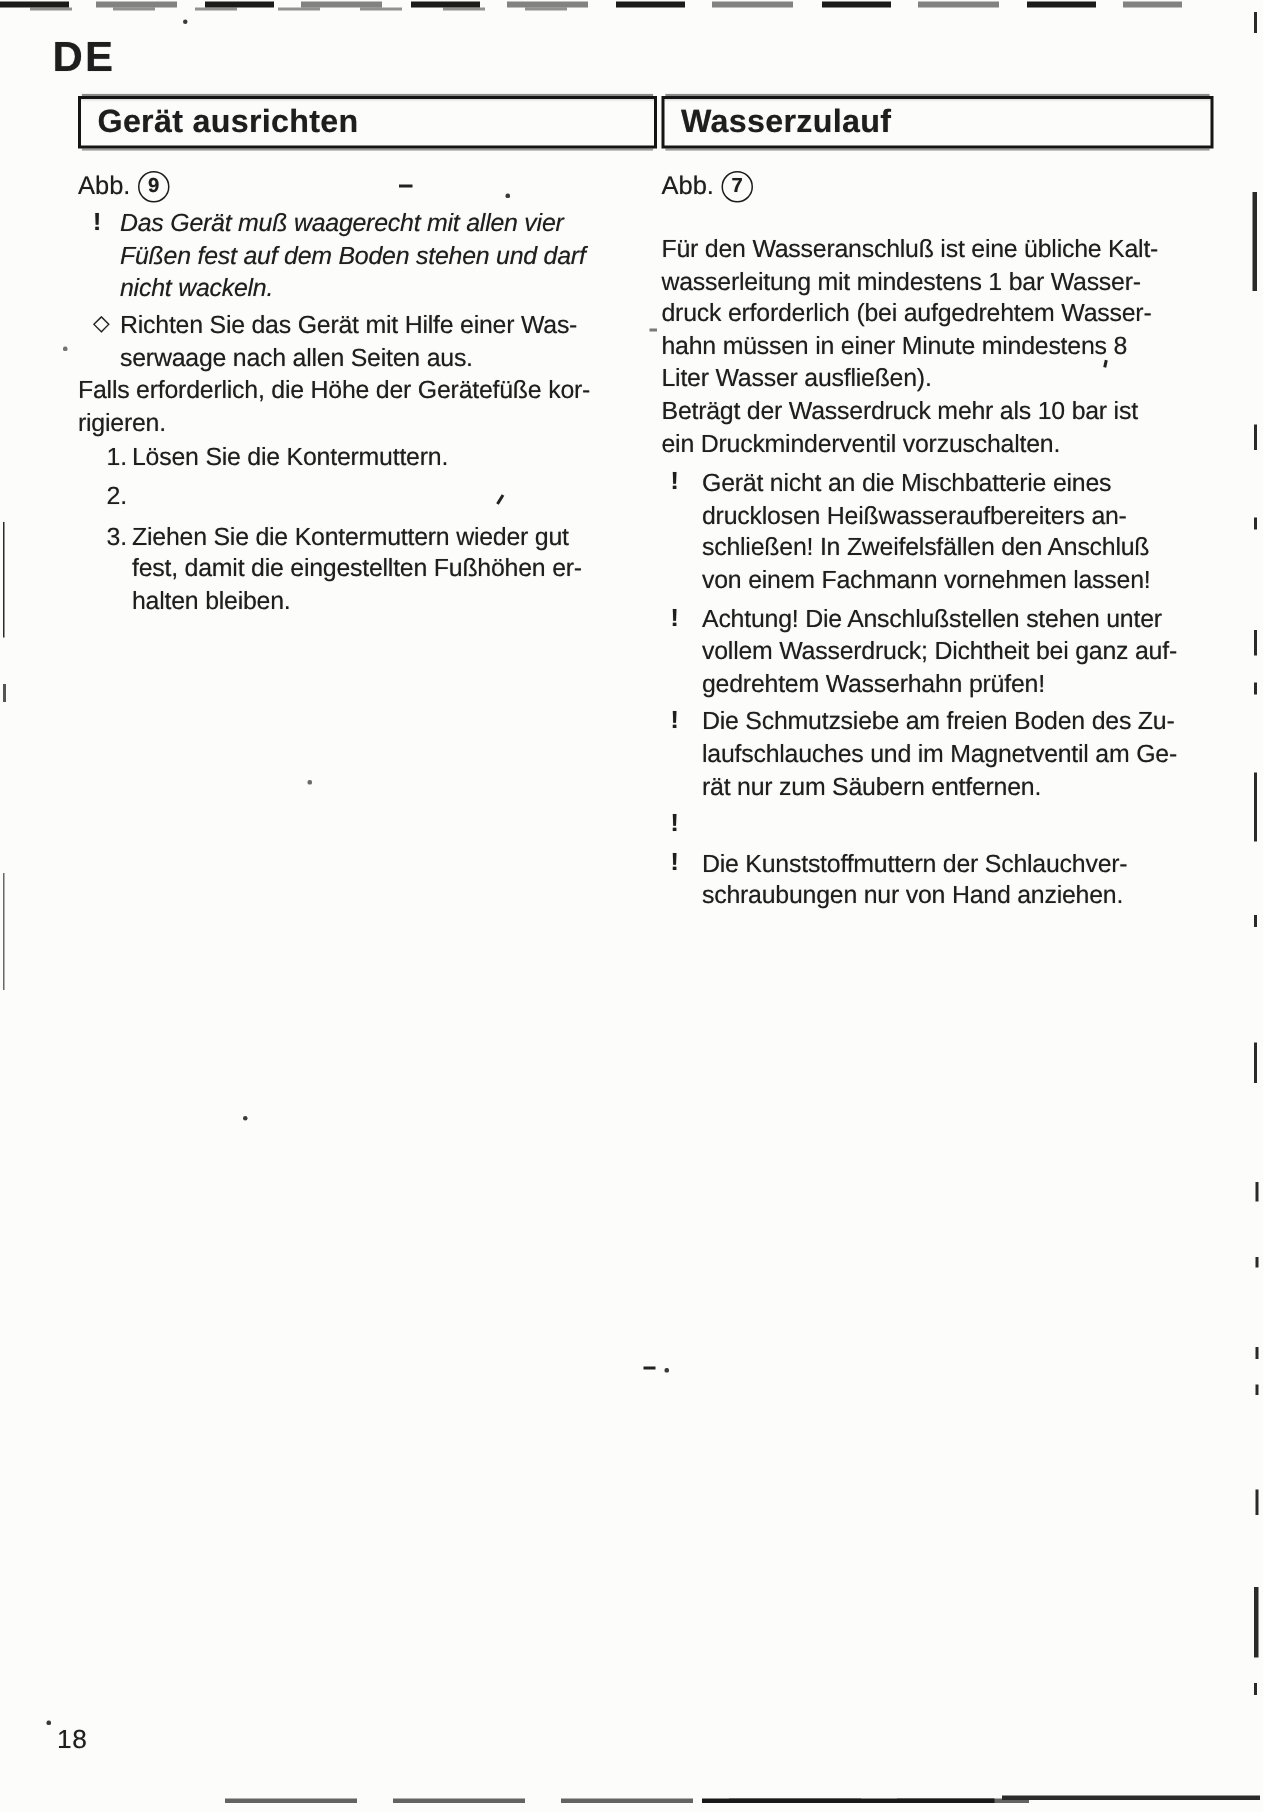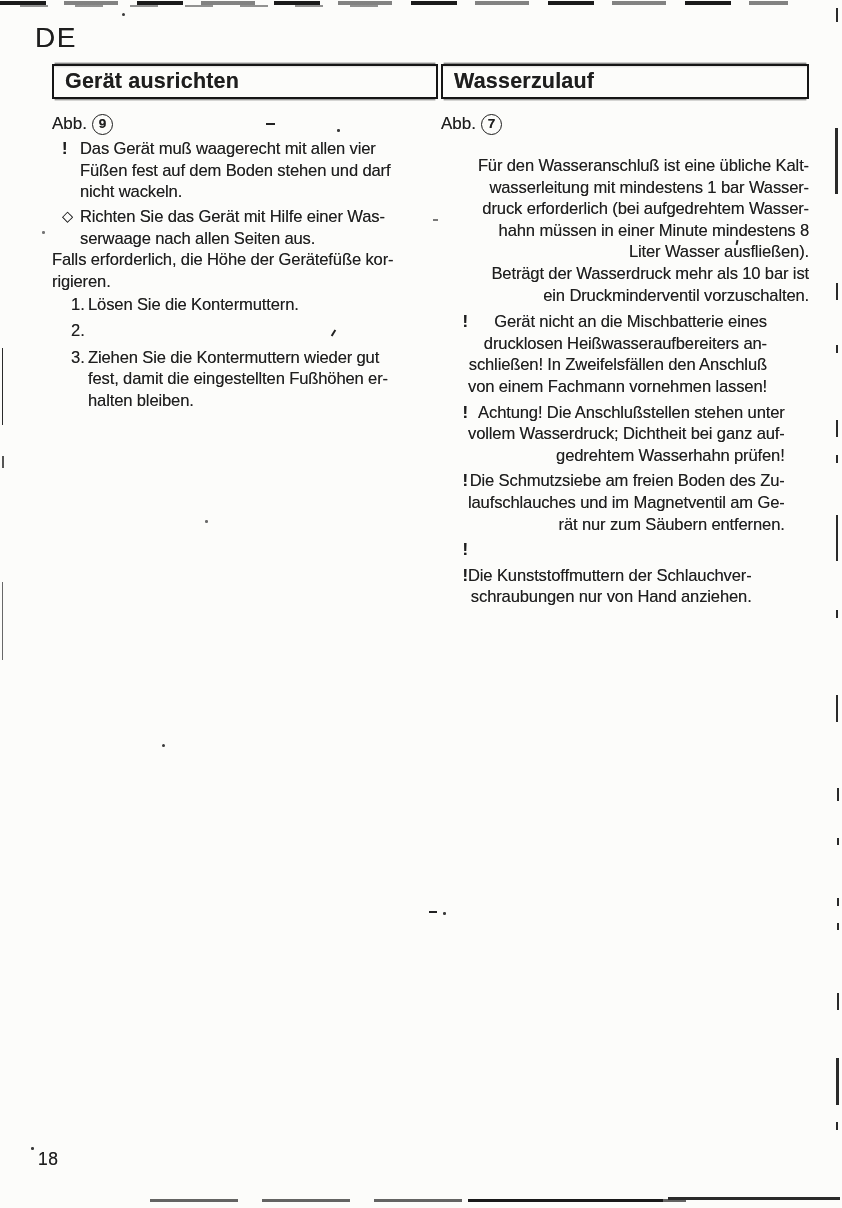--- a/index.html
+++ b/index.html
@@ -2,40 +2,40 @@
 <html><head>
 <meta charset="utf-8">
 <style>
   html,body { margin:0; padding:0; background:#e8e8e8; }
   .page {
     position:relative; width:842px; height:1208px; margin:0 auto;
     background:#fcfcfa; overflow:hidden;
     font-family:"Liberation Sans", sans-serif; color:#1e1e1e;
     text-shadow:0 0 .5px rgba(20,20,20,.55);
   }
-  .lang { position:absolute; left:35px; top:22px; font-size:28px; font-weight:normal; letter-spacing:1.5px; }
+  .lang { position:absolute; left:35px; top:22px; font-size:28px; font-weight:bold; letter-spacing:1.5px; }
   .column { position:absolute; top:64px; }
   .col-left { left:52px; width:386px; }
-  .col-right { left:441px; width:368px;text-align:right; }
+  .col-right { left:441px; width:368px; }
   .section-box {
     border:2.5px solid #151515; height:31px; display:flex; align-items:center;
     padding-left:11px; font-weight:bold; font-size:21.5px; letter-spacing:.2px;
     box-shadow:0 -4px 0 -2.6px rgba(0,0,0,.45), 0 4px 0 -2.6px rgba(0,0,0,.38);
     background:
       linear-gradient(rgba(0,0,0,.12),rgba(0,0,0,0) 2px),
       #fcfcfa;
   }
   .fig-line { margin-top:14px; font-size:17px; display:flex; align-items:center; height:22px; }
   .circle-num {
     width:19px; height:19px; border:1.7px solid #1c1c1c; border-radius:50%;
     display:inline-flex; align-items:center; justify-content:center;
     font-size:13.5px; font-weight:600; margin-left:5px; line-height:1;
   }
   .text { font-size:16.6px; line-height:21.6px; white-space:pre-line; letter-spacing:-.15px; }
-  .italic { }
+  .italic { font-style:italic; }
   .bullet { display:flex; margin-top:3px; }
   .col-left  .bullet { padding-left:10px; }
   .col-right .bullet { padding-left:6px; margin-top:4px; }
   .marker { flex:none; width:18px; font-size:16.5px; font-weight:bold; line-height:21.6px; }
   .col-right .marker { width:21px; }
   .marker.diamond { font-weight:normal; font-size:14.5px; }
   .para { margin-top:0; }
   .step { display:flex; margin-top:5px; padding-left:19px; }
   .step-num { flex:none; width:17px; font-size:16.6px; line-height:21.6px; }
   .page-number { position:absolute; left:38px; top:1149px; font-size:17.5px; letter-spacing:.5px; }

